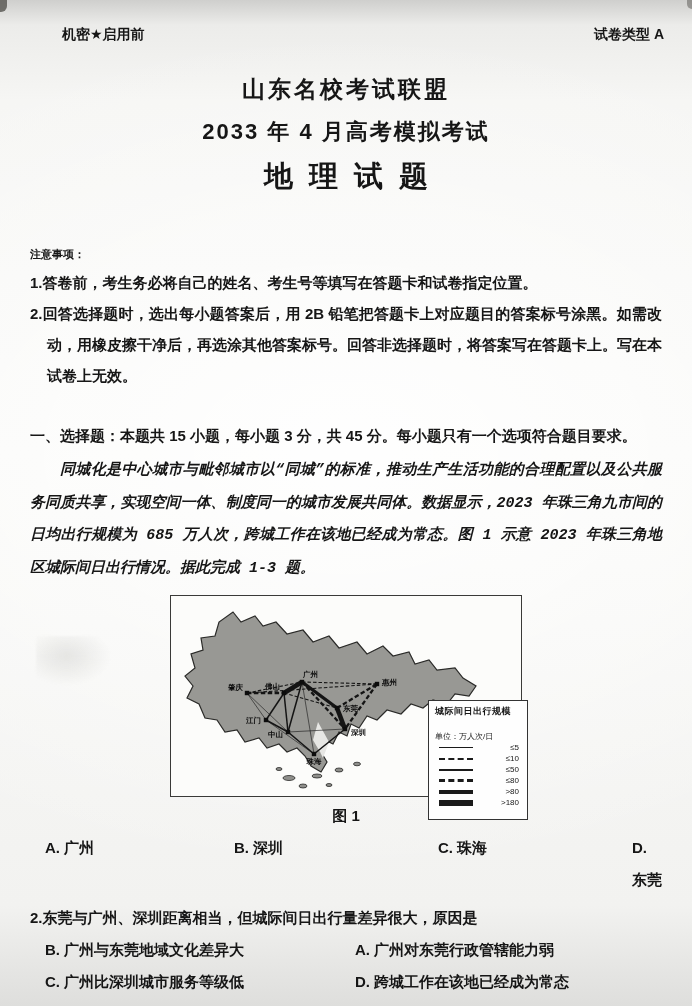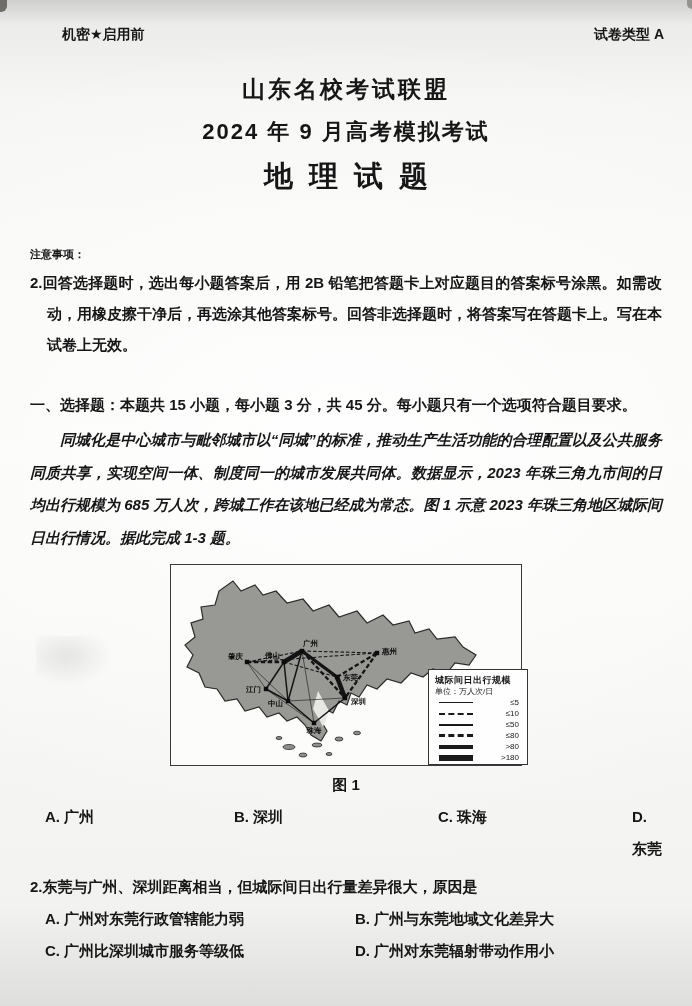--- a/index.html
+++ b/index.html
@@ -30,45 +30,45 @@
   .notes-heading { font-size:11px; font-weight:bold; line-height:26px;
     font-family:"Liberation Sans","DejaVu Sans",sans-serif; }
   .note-item { font-size:15px; font-weight:600; line-height:31px; text-align:justify;
     padding-left:17px; text-indent:-17px;
     font-family:"Liberation Sans","DejaVu Sans",sans-serif; }
 
   .section-heading { margin:30px 30px 0 30px; font-size:15px; font-weight:bold; line-height:30px;
     font-family:"Liberation Sans","DejaVu Sans",sans-serif; }
   .passage { margin:4px 30px 0 30px; font-size:15px; font-weight:600; font-style:italic;
     line-height:32.5px; text-align:justify; text-indent:2em;
-    font-family:Liberation Sans, sans-serif; }
+    font-family:Liberation Mono, monospace; }
 
   .figure-box { width:350px; height:200px; margin:10px auto 0 auto; position:relative;
     border:1.5px solid #3a3a38; background:#fcfcfa; }
   .figure-box svg { display:block; }
   .land { fill:#989894; stroke:#2a2a28; stroke-width:1.2; }
   .island { fill:#8f8f8b; stroke:#2a2a28; stroke-width:.8; }
   .estuary { fill:#e7e7e4; stroke:none; }
   line.edge { stroke:#141414; fill:none; }
   line.thin-solid    { stroke-width:.7;  opacity:.85; }
   line.thin-dashed   { stroke-width:1.1; stroke-dasharray:3.5 2; }
   line.medium-solid  { stroke-width:1.5; }
   line.medium-dashed { stroke-width:2.3; stroke-dasharray:4.5 2.4; }
   line.thick-solid   { stroke-width:3.4; }
   line.xthick-solid  { stroke-width:4.6; }
   rect.city-marker { fill:#0c0c0c; }
   text.city-label { font-size:7.5px; font-weight:bold; fill:#0c0c0c;
     font-family:"Liberation Sans","DejaVu Sans",sans-serif; }
 
-  .legend-box { position:absolute; left:257px; top:104px; width:100px; height:96px;
+  .legend-box { position:absolute; left:257px; top:104px; width:100px; height:120px;
     background:#fefefe; border:1.5px solid #333; box-sizing:border-box;
     padding:5px 5px 3px 6px; z-index:2;
     font-family:"Liberation Sans","DejaVu Sans",sans-serif; }
   .legend-title { font-size:9px; font-weight:bold; line-height:11px; letter-spacing:.5px; }
-  .legend-unit  { font-size:8px; line-height:10px; margin-top:1px; }
+  .legend-unit  { font-size:8px; line-height:10px; margin-top:15px; }
   .legend-row { display:flex; align-items:center; height:11px; }
   .legend-sample { width:34px; margin-left:4px; height:0; }
   .ls-thin-solid    { border-top:1px solid #1a1a1a; }
   .ls-thin-dashed   { border-top:2px dashed #1a1a1a; }
   .ls-medium-solid  { border-top:2px solid #1a1a1a; }
   .ls-medium-dashed { border-top:3px dashed #1a1a1a; }
   .ls-thick-solid   { border-top:4px solid #1a1a1a; }
   .ls-xthick-solid  { border-top:6px solid #1a1a1a; }
   .legend-label { flex:1; text-align:right; font-size:8px; padding-right:3px; }
 
@@ -91,26 +91,27 @@
 <div class="corner-smudge smudge-tr"></div>
 <div class="scan-artifact"></div>
 
 <div class="topbar">
   <span>机密★启用前</span>
   <span>试卷类型 A</span>
 </div>
 
 <div class="titles">
   <div class="org-title">山东名校考试联盟</div>
-  <div class="exam-title">2024 年 9 月高考模拟考试</div>
+  <div class="exam-title">2033 年 4 月高考模拟考试</div>
   <div class="subject-title">地理试题</div>
 </div>
 
 <div class="notes">
   <div class="notes-heading">注意事项：</div>
+  <div class="note-item">1.答卷前，考生务必将自己的姓名、考生号等填写在答题卡和试卷指定位置。</div>
   <div class="note-item">2.回答选择题时，选出每小题答案后，用 2B 铅笔把答题卡上对应题目的答案标号涂黑。如需改动，用橡皮擦干净后，再选涂其他答案标号。回答非选择题时，将答案写在答题卡上。写在本试卷上无效。</div>
 </div>
 
 <div class="section-heading">一、选择题：本题共 15 小题，每小题 3 分，共 45 分。每小题只有一个选项符合题目要求。</div>
 
 <div class="passage">同城化是中心城市与毗邻城市以“同城”的标准，推动生产生活功能的合理配置以及公共服务同质共享，实现空间一体、制度同一的城市发展共同体。数据显示，2023 年珠三角九市间的日均出行规模为 685 万人次，跨城工作在该地已经成为常态。图 1 示意 2023 年珠三角地区城际间日出行情况。据此完成 1-3 题。</div>
 
 <div class="figure-box">
   <svg id="map-svg" width="350" height="200" viewBox="0 0 350 200">
     <path class="land" d="M62,16 L70,26 L84,20 L92,30 L105,26 L116,38 L132,34 L142,46 L158,40 L168,52 L186,46 L196,58 L212,50 L222,60 L238,56 L244,68 L258,64 L266,74 L284,72 L292,82 L305,90 L298,100 L284,98 L276,108 L262,104 L252,112 L240,108 L230,118 L216,114 L206,124 L196,120 L188,132 L180,128 L176,140 L168,136 L162,148 L154,144 L150,156 L156,166 L150,176 L140,170 L134,160 L126,152 L116,156 L108,148 L96,152 L88,142 L74,146 L66,134 L54,136 L46,124 L34,122 L28,108 L16,102 L22,90 L14,80 L24,72 L20,58 L32,54 L30,42 L44,40 L48,26 Z"></path>
@@ -205,18 +206,18 @@
     <span class="option"><span class="opt-label">A.</span><span>广州</span></span>
     <span class="option"><span class="opt-label">B.</span><span>深圳</span></span>
     <span class="option"><span class="opt-label">C.</span><span>珠海</span></span>
     <span class="option"><span class="opt-label">D.</span><span>东莞</span></span>
   </div>
 </div>
 
 <div class="question">
   <div class="q-stem">2.东莞与广州、深圳距离相当，但城际间日出行量差异很大，原因是</div>
   <div class="options-grid-2">
+    <span class="option"><span class="opt-label">B.</span><span>广州与东莞地域文化差异大</span></span>
     <span class="option"><span class="opt-label">A.</span><span>广州对东莞行政管辖能力弱</span></span>
-    <span class="option"><span class="opt-label">B.</span><span>广州与东莞地域文化差异大</span></span>
     <span class="option"><span class="opt-label">C.</span><span>广州比深圳城市服务等级低</span></span>
-    <span class="option"><span class="opt-label">D.</span><span>广州对东莞辐射带动作用小</span></span>
+    <span class="option"><span class="opt-label">D.</span><span>跨城工作在该地已经成为常态</span></span>
   </div>
 </div>
 
 </body></html>

